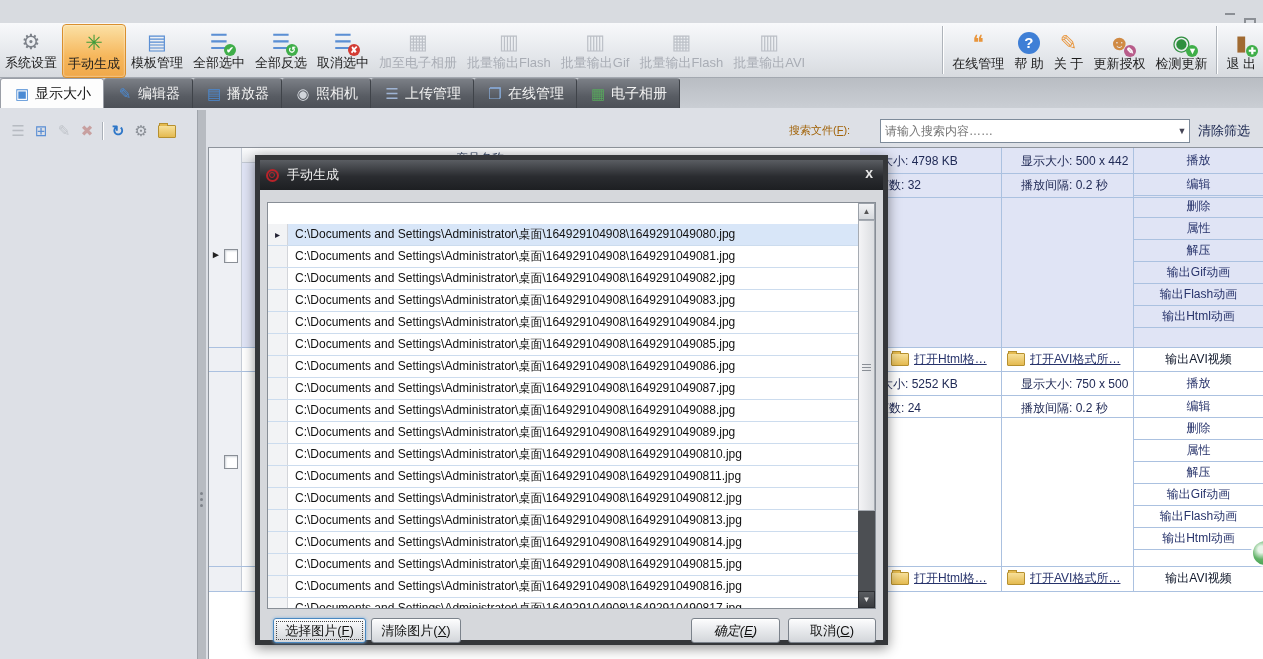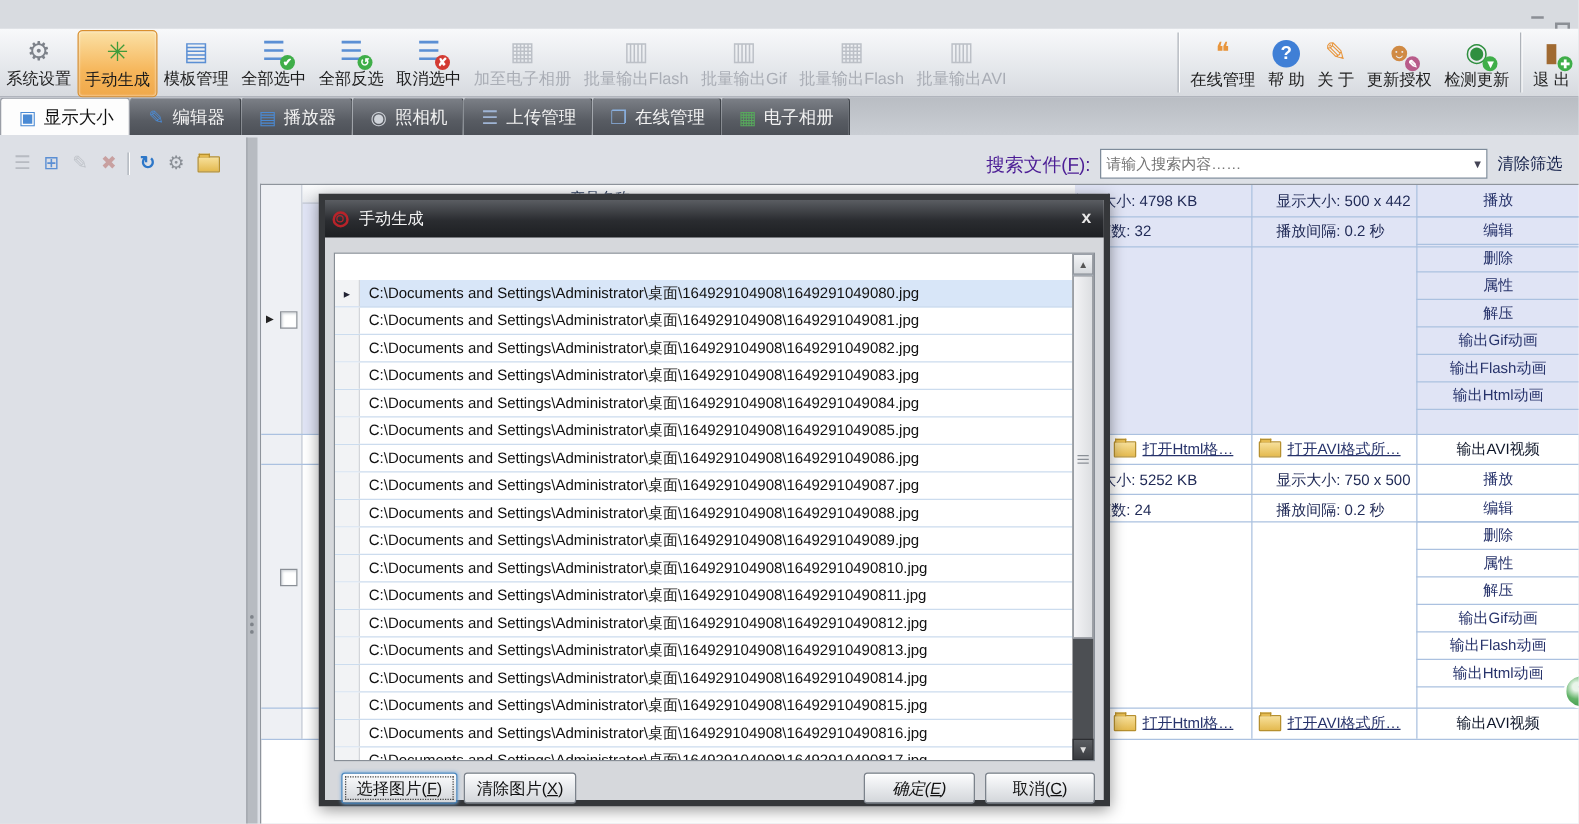--- a/index.html
+++ b/index.html
@@ -43,21 +43,21 @@
   .tabstrip{left:0;top:78px;width:1263px;height:30px;background:#caced4;display:flex;}
   .tab{display:flex;align-items:center;gap:4px;padding:0 12px;font-size:14px;color:#f2f2f2;
     background:linear-gradient(#7b7f86,#585c63 60%,#4c5057);border-right:1px solid #3f4349;
     border-top:1px solid #8d9198;cursor:pointer;border-radius:3px 3px 0 0;}
   .tab.active{background:#fdfdfd;color:#111;border:1px solid #9a9ea6;border-bottom:none;}
   .tab .tabicon{font-size:15px;width:18px;text-align:center;}
   .tabfill{flex:1;background:linear-gradient(#b9bdc3,#caced4);}
   
   .content-bg{left:0;top:108px;width:1263px;height:551px;background:#dde0e6;}
   
-  .search-label{font-size:15px;color:#4c1d95;}
+  .search-label{font-size:11px;color:#a16207;}
   .search-box{left:880px;top:119px;width:308px;height:22px;background:#fff;
     border:1px solid #7e8b9a;display:flex;align-items:center;}
   .search-box input{border:none;outline:none;flex:1;font-size:12px;color:#333;
     font-family:"Liberation Sans",sans-serif;background:transparent;padding:0 4px;}
   .combo-arrow{width:14px;text-align:center;color:#445;font-size:9px;cursor:pointer;}
   .clear-filter{left:1194px;top:120px;font-size:13px;color:#14204a;cursor:pointer;padding:2px 4px;}
   
   .mini-toolbar{left:8px;top:119px;width:170px;height:24px;display:flex;align-items:center;gap:3px;}
   .mico{width:20px;height:20px;font-size:15px;line-height:20px;text-align:center;cursor:pointer;}
   .msep{width:1px;height:18px;background:#aab0b8;margin:0 2px;box-shadow:1px 0 0 #fff;}

